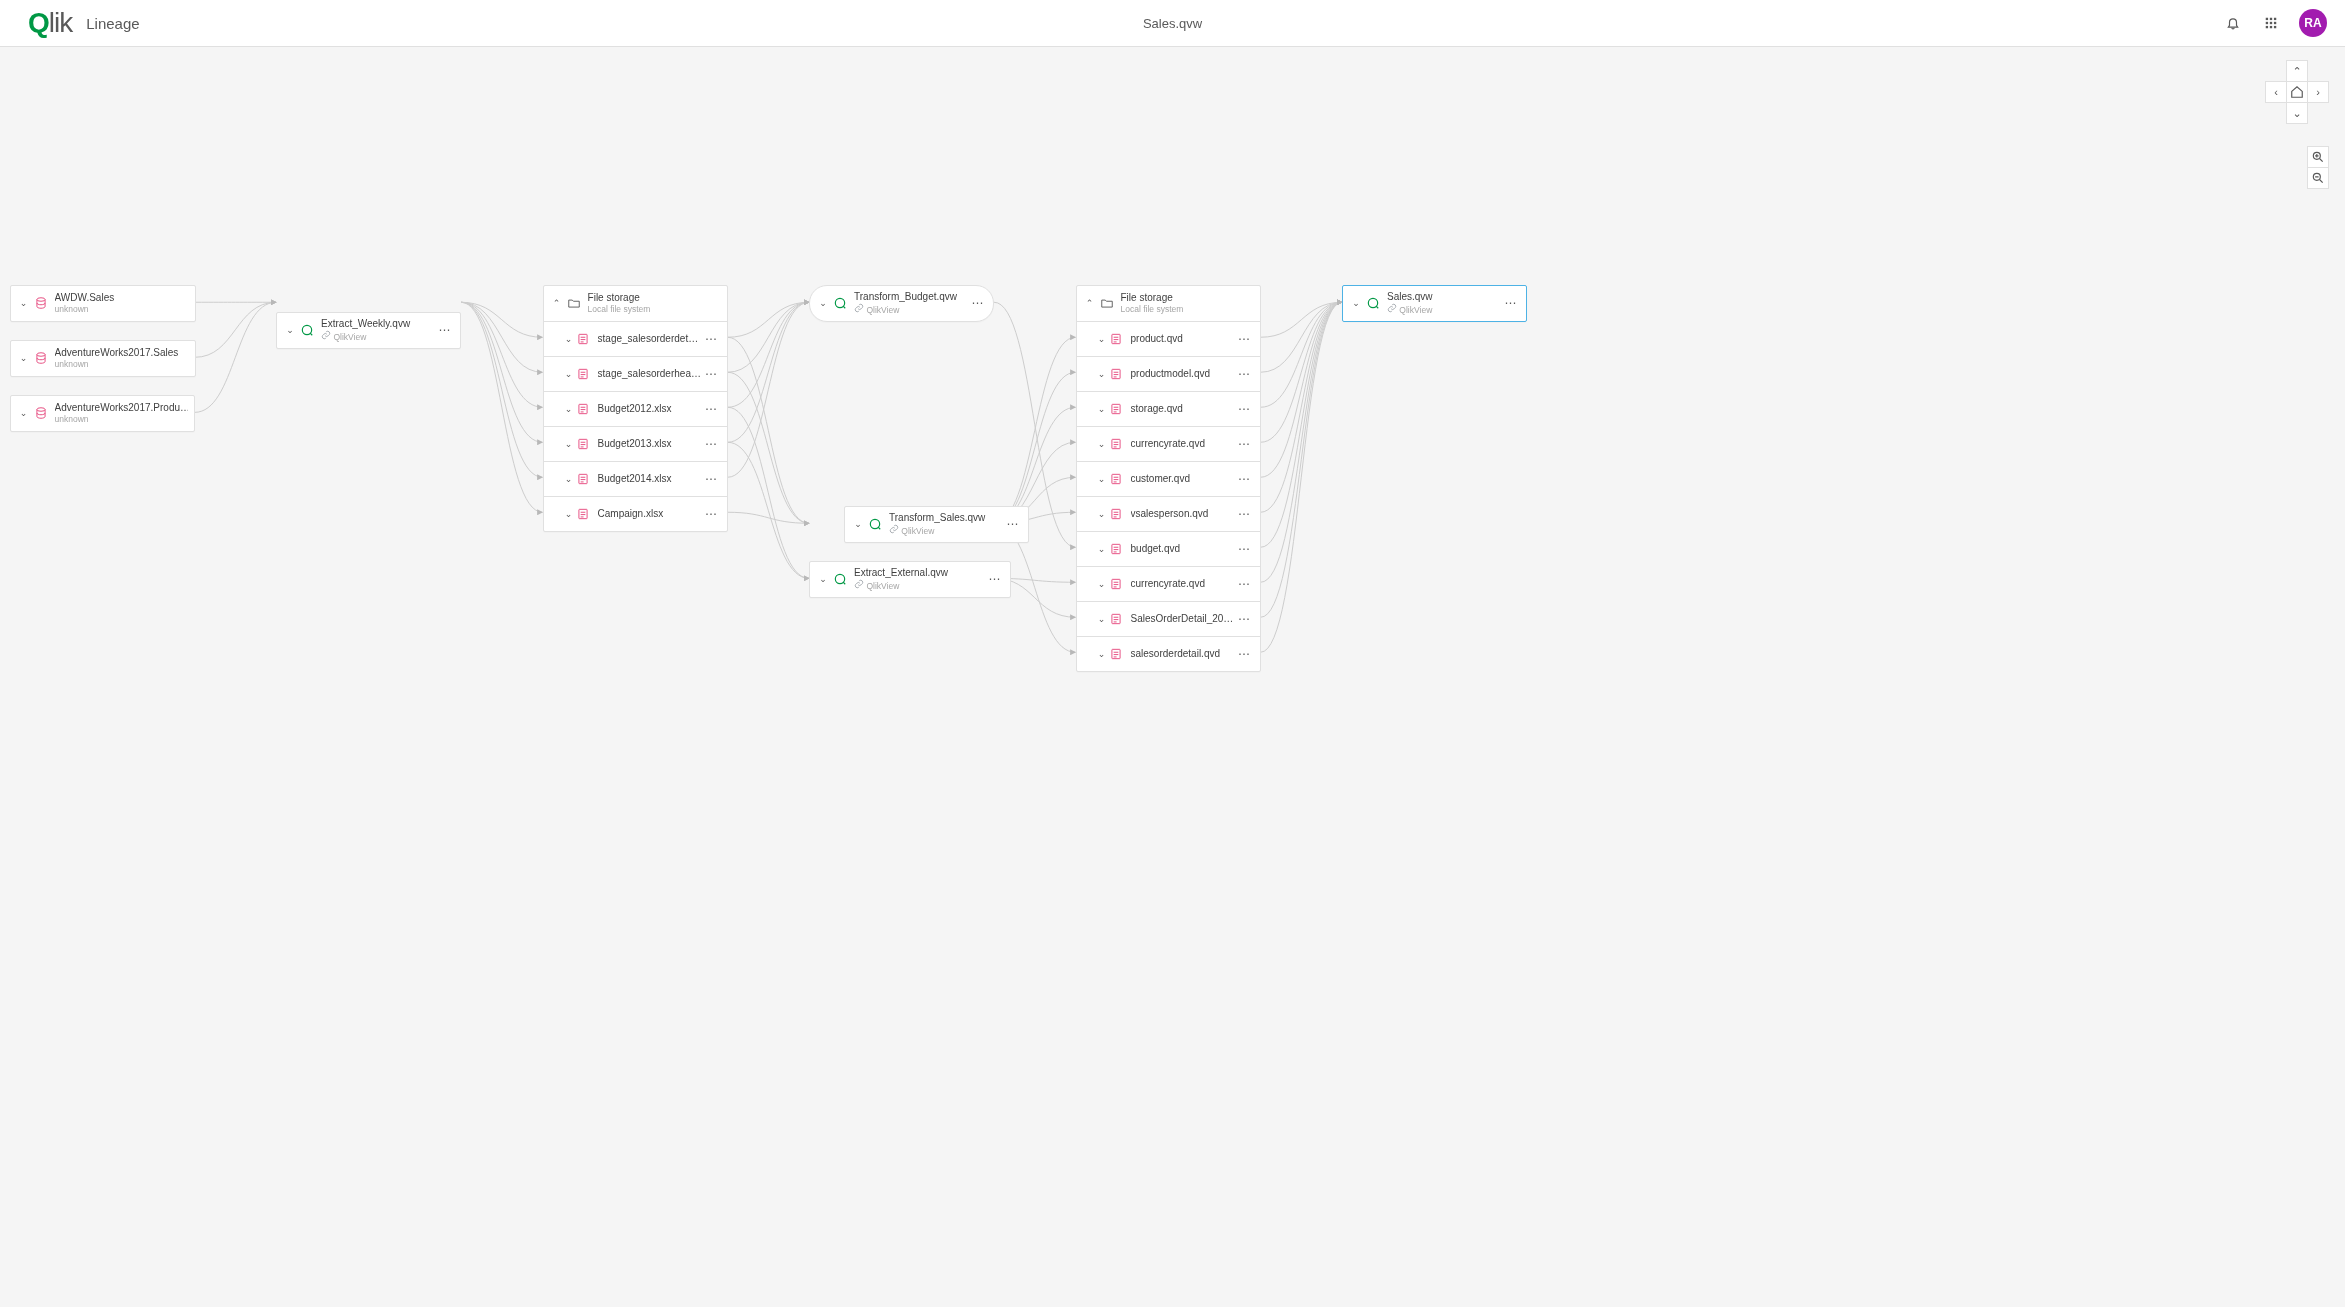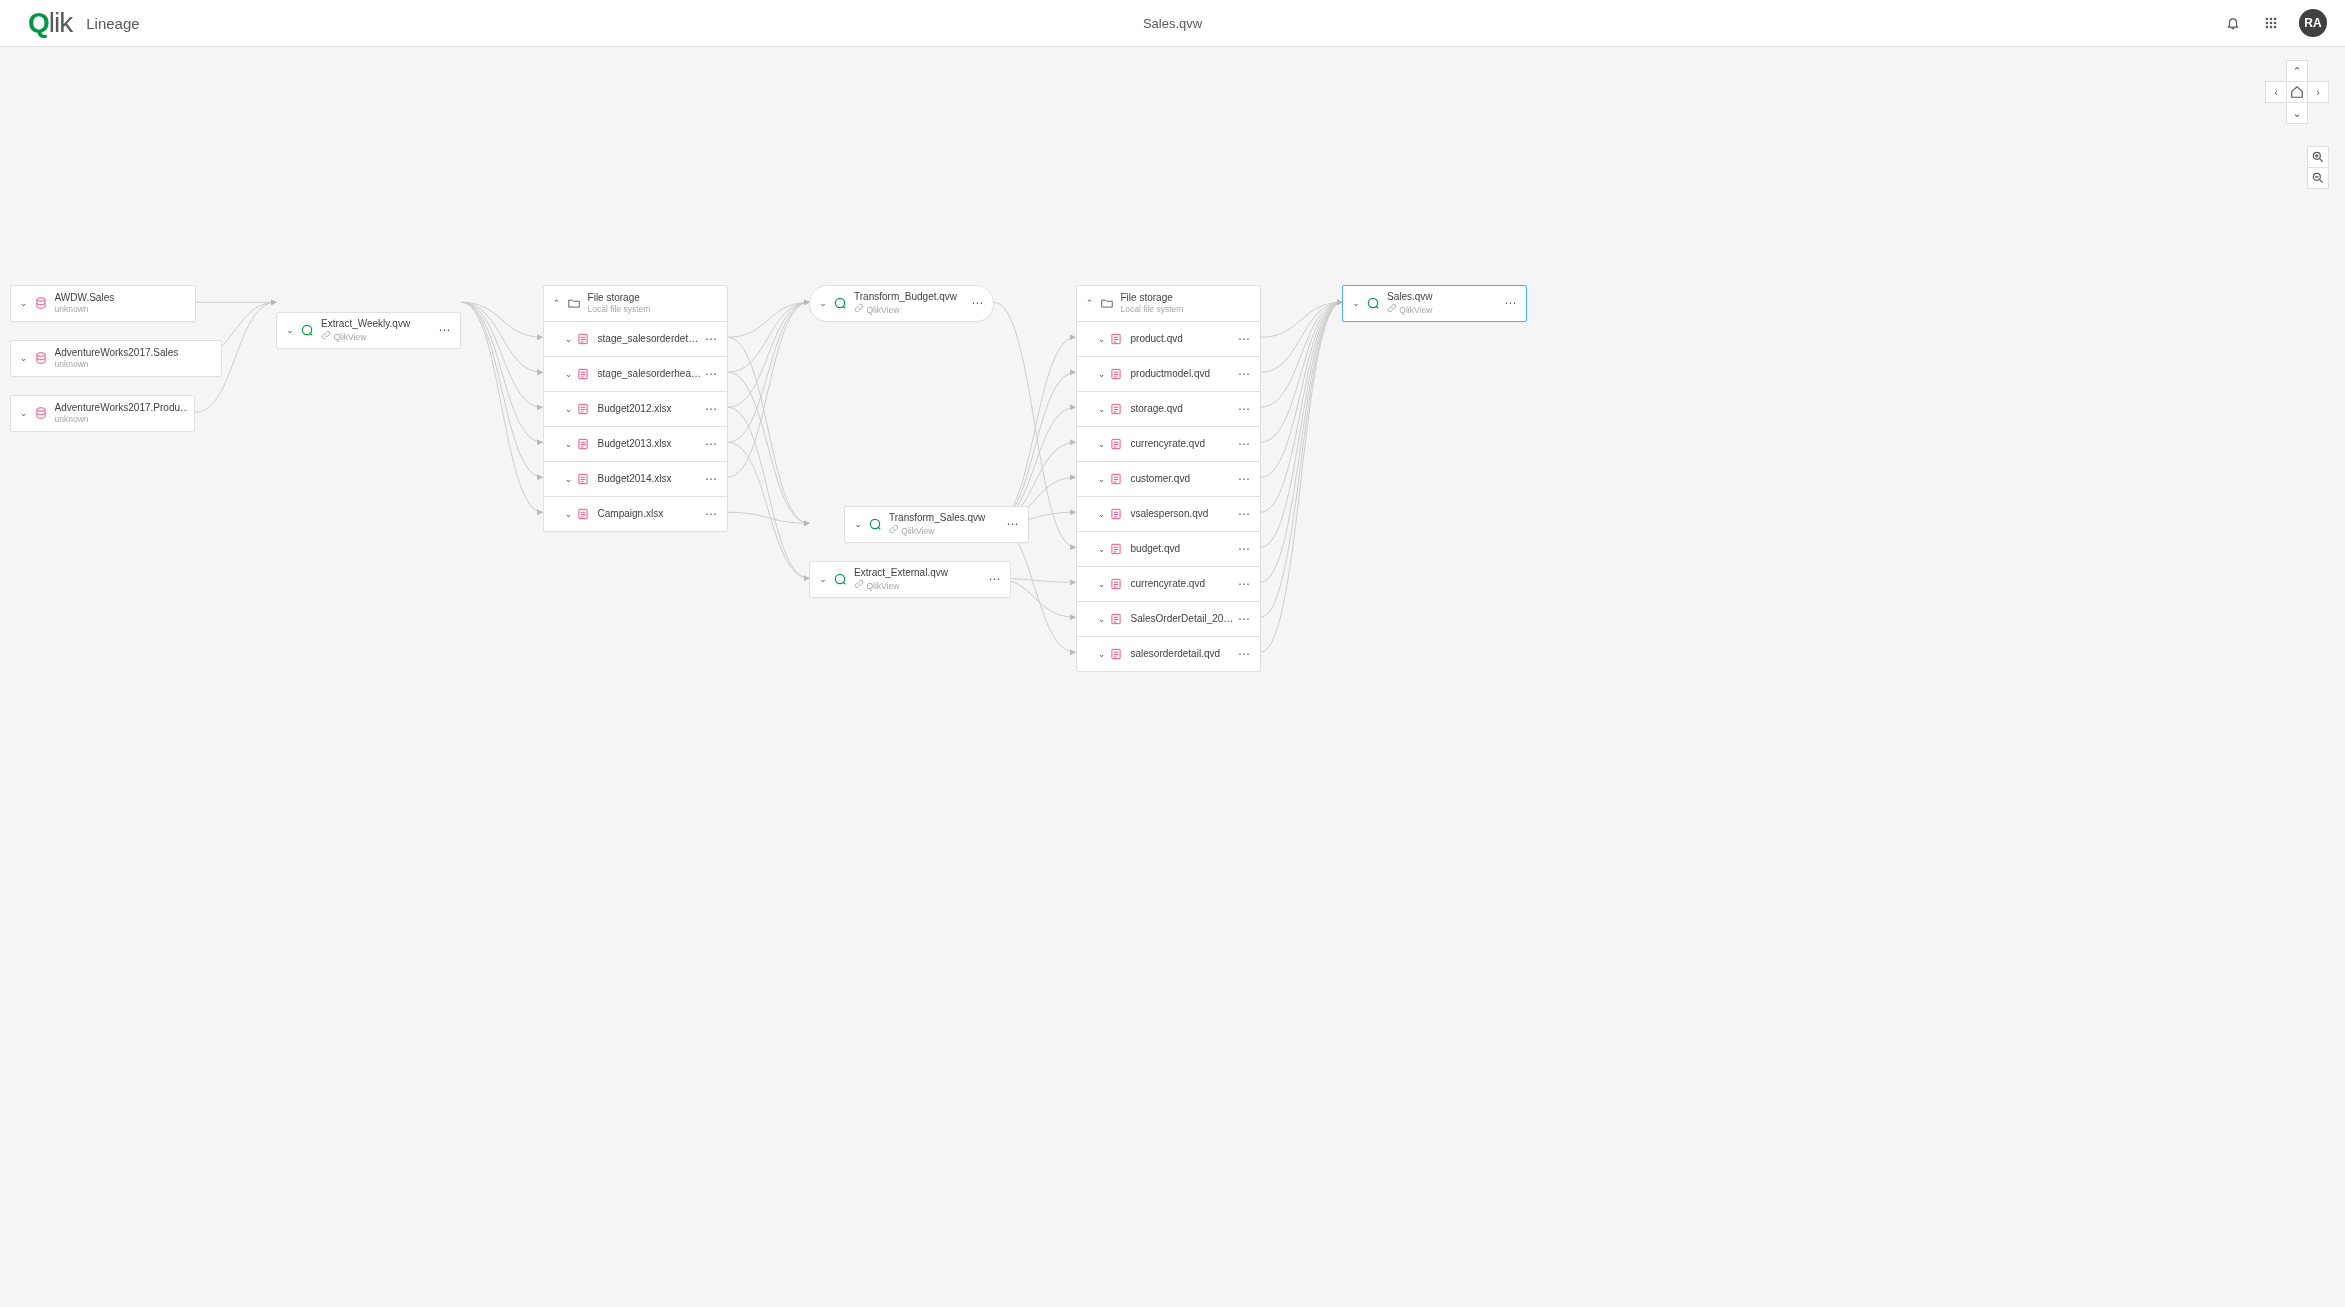--- a/index.html
+++ b/index.html
@@ -17,21 +17,21 @@
   body{margin:0;background:var(--bg);color:var(--text);}
   
   .topbar{height:47px;background:#fff;border-bottom:1px solid var(--border);
     display:flex;align-items:center;padding:0 18px;position:relative;}
   .logo{font-family:Arial,sans-serif;font-size:28px;font-weight:400;letter-spacing:-1px;color:#595959;margin-left:10px;}
   .logo .q{color:var(--green);font-weight:600;}
   .page-name{margin-left:14px;font-size:15px;color:#595959;}
   .doc-title{position:absolute;left:50%;transform:translateX(-50%);font-size:13px;color:#595959;}
   .topbar-right{margin-left:auto;display:flex;align-items:center;gap:18px;}
   .icon-btn{width:20px;height:20px;display:flex;align-items:center;justify-content:center;color:#595959;cursor:pointer;}
-  .avatar{width:28px;height:28px;border-radius:50%;background:#404040;color:#fff;
+  .avatar{width:28px;height:28px;border-radius:50%;background:#a21caf;color:#fff;
     display:flex;align-items:center;justify-content:center;font-size:12px;font-weight:600;}
   
   .canvas{position:relative;width:100%;height:calc(100vh - 47px);overflow:hidden;}
   svg.connections{position:absolute;top:0;left:0;width:100%;height:100%;pointer-events:none;}
   
   .nav-cluster{position:absolute;top:14px;right:16px;z-index:5;}
   .nav-row{display:flex;justify-content:center;}
   .nav-btn{width:22px;height:22px;background:#fff;border:1px solid var(--border);
     display:flex;align-items:center;justify-content:center;font-size:11px;color:#595959;cursor:pointer;margin:-1px 0 0 -1px;}
   .zoom-cluster{position:absolute;top:100px;right:16px;z-index:5;}
@@ -182,21 +182,21 @@
               <path d="M5 6v12c0 1.7 3.1 3 7 3s7-1.3 7-3V6"></path>
               <path d="M5 12c0 1.7 3.1 3 7 3s7-1.3 7-3"></path>
             </svg>
           </span>
           <span class="nlabel">
             <div class="t">AWDW.Sales</div>
             <div class="s">unknown</div>
           </span>
         </div>
       </div>
-      <div class="node" style="left: 9.57441px; top: 292.817px; width: 212px;">
+      <div class="node" style="left: 9.57441px; top: 292.817px; width: 186px;">
         <div class="node-header">
           <span class="chev"></span>
           <span class="nicon">
             <svg class="mini" viewBox="0 0 24 24" fill="none" stroke="#e5467c" stroke-width="1.6">
               <ellipse cx="12" cy="6" rx="7" ry="3"></ellipse>
               <path d="M5 6v12c0 1.7 3.1 3 7 3s7-1.3 7-3V6"></path>
               <path d="M5 12c0 1.7 3.1 3 7 3s7-1.3 7-3"></path>
             </svg>
           </span>
           <span class="nlabel">

